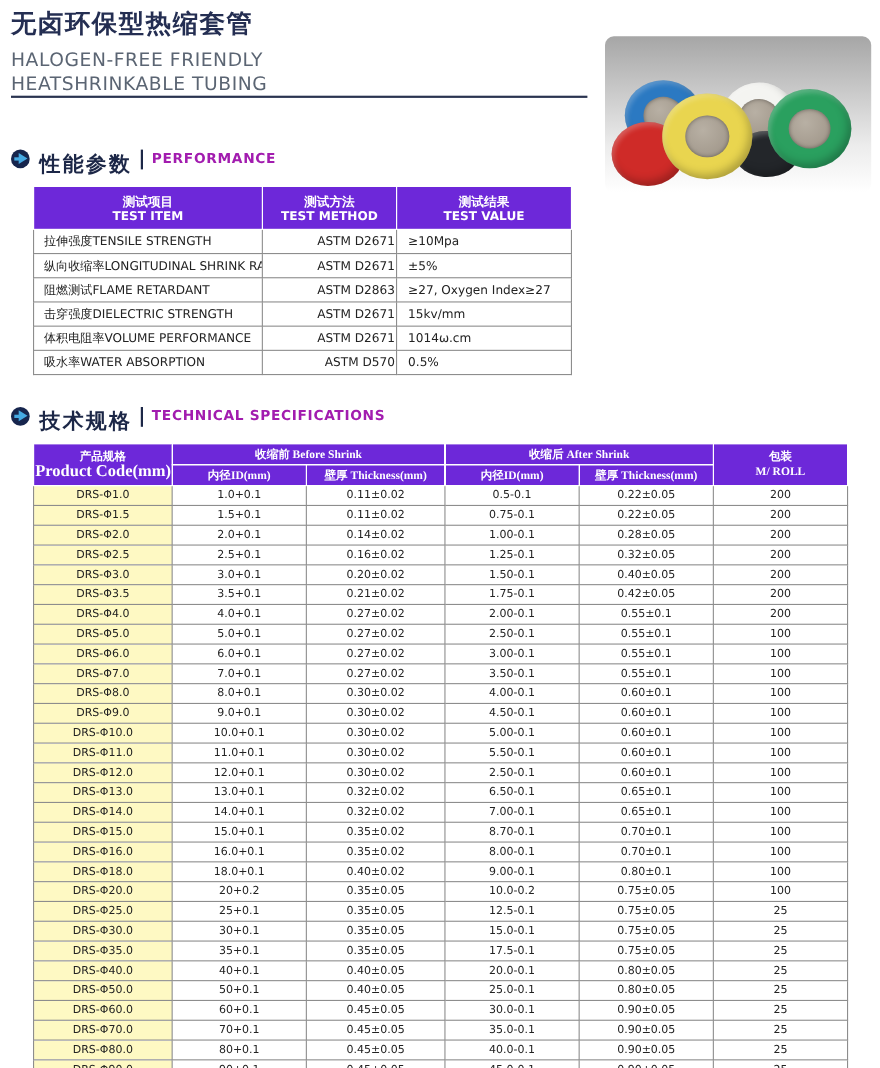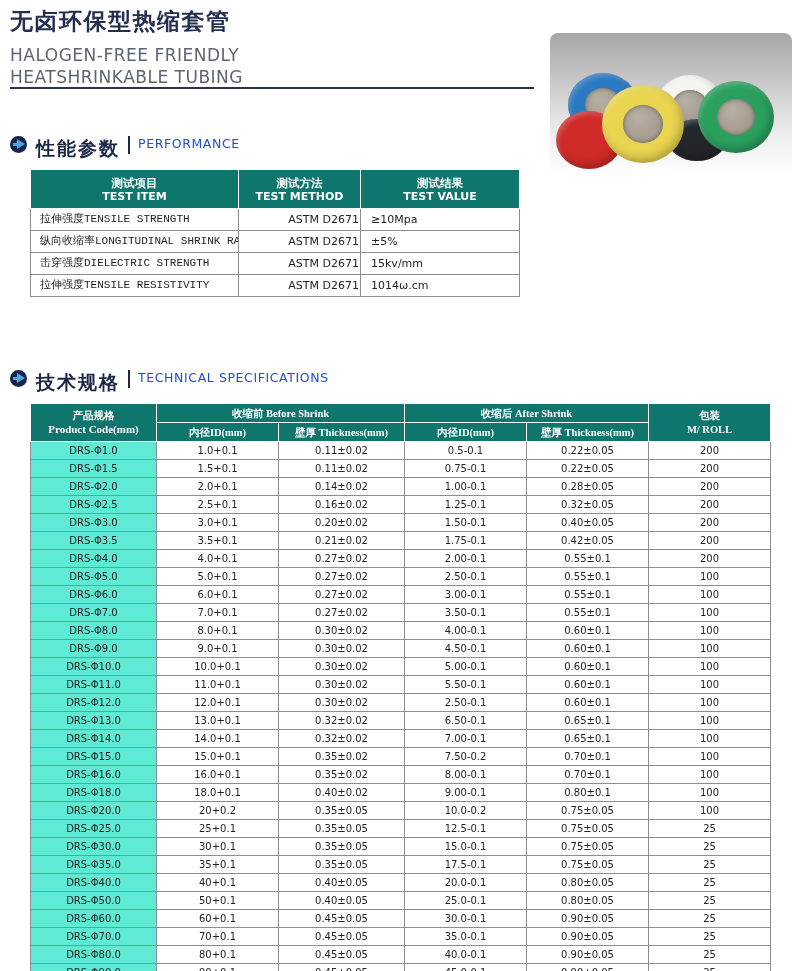--- a/index.html
+++ b/index.html
@@ -16,42 +16,42 @@
   .roll{position:absolute;border-radius:50%;display:flex;align-items:center;justify-content:center;box-shadow:inset -3px -4px 8px rgba(0,0,0,.25), inset 2px 3px 5px rgba(255,255,255,.25);}
   .roll .core{border-radius:50%;background:radial-gradient(circle at 40% 35%,#b8b0a4,#9b9184);box-shadow:inset 0 0 4px rgba(0,0,0,.4);}
 
   
   .section-header{position:absolute;left:10px;display:flex;}
   .section-icon{position:relative;width:17px;height:17px;border-radius:50%;background:#16254d;margin-right:9px;margin-bottom:2px;flex:none;}
   .section-icon .arrow-tail{position:absolute;left:3px;top:7px;width:5px;height:3px;background:#45a9e2;}
   .section-icon .arrow-head{position:absolute;left:7px;top:3px;width:0;height:0;border-left:8px solid #45a9e2;border-top:5.5px solid transparent;border-bottom:5.5px solid transparent;}
   .section-cn{font-size:19px;font-weight:bold;color:#1c2747;letter-spacing:2px;}
   .section-sep{width:2px;height:18px;background:#1c2747;margin:0 8px 1px 8px;}
-  .section-en{font-size:12.5px;font-weight:400;color:#1d4ed8;letter-spacing:.6px;padding-bottom:1px;}
+  .section-en{font-size:12.5px;font-weight:700;color:#a21caf;letter-spacing:.6px;padding-bottom:1px;}
 
   
   table{border-collapse:collapse;table-layout:fixed;}
   th,td{border:1px solid #8d8d8d;overflow:hidden;white-space:nowrap;}
-  thead th{background:#0f766e;color:#fff;border:1px solid #fff;border-top:none;}
+  thead th{background:#6d28d9;color:#fff;border:1px solid #fff;border-top:none;}
   .hdr-cn{display:block;font-size:11.5px;font-weight:bold;line-height:14px;}
   .hdr-en{display:block;font-size:11px;font-weight:bold;line-height:13px;}
 
   
   #perf-table{position:absolute;left:30px;top:170px;width:489px;}
   #perf-table thead th{height:36px;}
   #perf-table tbody td{height:19px;font-size:11px;color:#222;background:#fff;line-height:13px;}
-  #perf-table tbody td:nth-child(1){padding-left:9px;text-align:left;font-family:Liberation Mono, monospace;}
+  #perf-table tbody td:nth-child(1){padding-left:9px;text-align:left;}
   #perf-table tbody td:nth-child(2){text-align:right;}
   #perf-table tbody td:nth-child(3){padding-left:10px;text-align:left;}
 
   
   #spec-table{position:absolute;left:30px;top:404px;width:740px;}
   #spec-table thead th{font-size:10.5px;font-weight:bold;line-height:13px;height:16px;font-family:Liberation Serif, serif;}
   #spec-table tbody td{height:15px;font-size:10px;color:#222;text-align:center;background:#fff;line-height:12px;}
-  #spec-table tbody td:first-child{background:#5eead4;}
+  #spec-table tbody td:first-child{background:#fef9c3;}
 </style>
 </head>
 <body>
 
 <div id="page">
 
   <div id="page-title">无卤环保型热缩套管</div>
   <div id="subtitle">
     <div>HALOGEN-FREE FRIENDLY</div>
     <div>HEATSHRINKABLE TUBING</div>
@@ -116,33 +116,43 @@
         </tr>
 
 
         <tr>
           <td>纵向收缩率LONGITUDINAL SHRINK RATIO</td>
           <td>ASTM D2671</td>
           <td>±5%</td>
         </tr>
 
 
+        <tr>
+          <td>阻燃测试FLAME RETARDANT</td>
+          <td>ASTM D2863</td>
+          <td>≥27, Oxygen Index≥27</td>
+        </tr>
 
         <tr>
           <td>击穿强度DIELECTRIC STRENGTH</td>
           <td>ASTM D2671</td>
           <td>15kv/mm</td>
         </tr>
 
         <tr>
-          <td>拉伸强度TENSILE RESISTIVITY</td>
+          <td>体积电阻率VOLUME PERFORMANCE</td>
           <td>ASTM D2671</td>
           <td>1014ω.cm</td>
         </tr>
 
+        <tr>
+          <td>吸水率WATER ABSORPTION</td>
+          <td>ASTM D570</td>
+          <td>0.5%</td>
+        </tr>
       </tbody>
   </table>
 
   <div class="section-header" style="top:370px">
     <span class="section-icon">
         <span class="arrow-tail"></span>
         <span class="arrow-head"></span>
       </span>
     <span class="section-cn">技术规格</span>
     <span class="section-sep"></span>
@@ -155,21 +165,21 @@
         <col style="width:122px">
         <col style="width:126px">
       <col style="width:122px">
         <col style="width:122px">
         <col style="width:122px">
     </colgroup>
     <thead>
       <tr>
         <th rowspan="2">
           <span class="hdr-cn" style="font-size:10.5px">产品规格</span>
-          <span class="hdr-en" style="font-size:11px">Product Code(mm)</span>
+          <span class="hdr-en" style="font-size:15px">Product Code(mm)</span>
         </th>
         <th colspan="2">收缩前 Before Shrink</th>
         <th colspan="2">收缩后 After Shrink</th>
         <th rowspan="2">
           <span class="hdr-cn" style="font-size:10.5px">包装</span>
           <span class="hdr-en" style="font-size:10.5px">M/ ROLL</span>
         </th>
       </tr>
       <tr>
         <th>内径ID(mm)</th>
@@ -330,21 +340,21 @@
           <td>0.32±0.02</td>
           <td>7.00-0.1</td>
           <td>0.65±0.1</td>
           <td>100</td>
         </tr>
 
         <tr>
           <td>DRS-Φ15.0</td>
           <td>15.0+0.1</td>
           <td>0.35±0.02</td>
-          <td>7.50-0.2</td>
+          <td>8.70-0.1</td>
           <td>0.70±0.1</td>
           <td>100</td>
         </tr>
 
         <tr>
           <td>DRS-Φ16.0</td>
           <td>16.0+0.1</td>
           <td>0.35±0.02</td>
           <td>8.00-0.1</td>
           <td>0.70±0.1</td>

